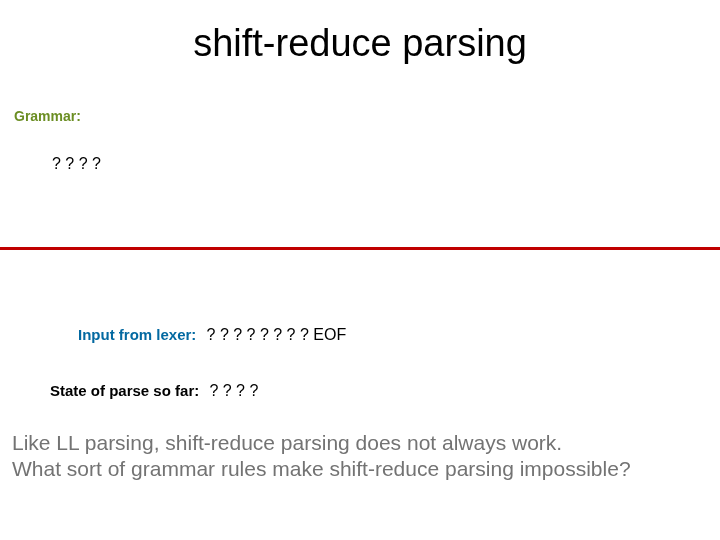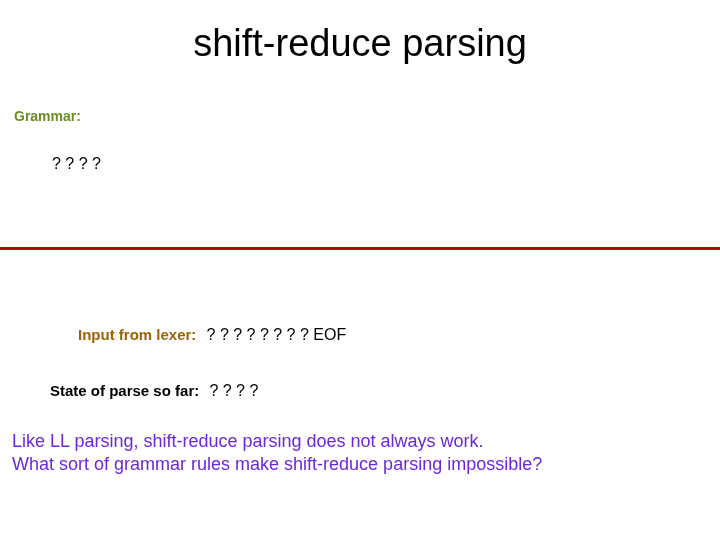--- a/index.html
+++ b/index.html
@@ -48,21 +48,21 @@
     border-top: 3px solid #c00000;
   }
   .input-row {
     position: absolute;
     top: 326px;
     left: 78px;
     font-size: 15px;
   }
   .input-label {
     font-weight: bold;
-    color: #a16207;
+    color: #0369a1;
   }
   .input-val {
     font-size: 16px;
     color: #000;
     padding-left: 6px;
   }
   .state-row {
     position: absolute;
     top: 382px;
     left: 50px;
@@ -75,23 +75,23 @@
   }
   .state-val {
     font-size: 16px;
     color: #000;
     padding-left: 6px;
   }
   .body-text {
     position: absolute;
     top: 430px;
     left: 12px;
-    font-size: 18px;
+    font-size: 21px;
     line-height: 1.25;
-    color: #6d28d9;
+    color: #737373;
   }
   .eof-underline {
   }
 </style>
 </head>
 <body>
 
 <div class="slide">
 
   <div class="title">shift-reduce parsing</div>

